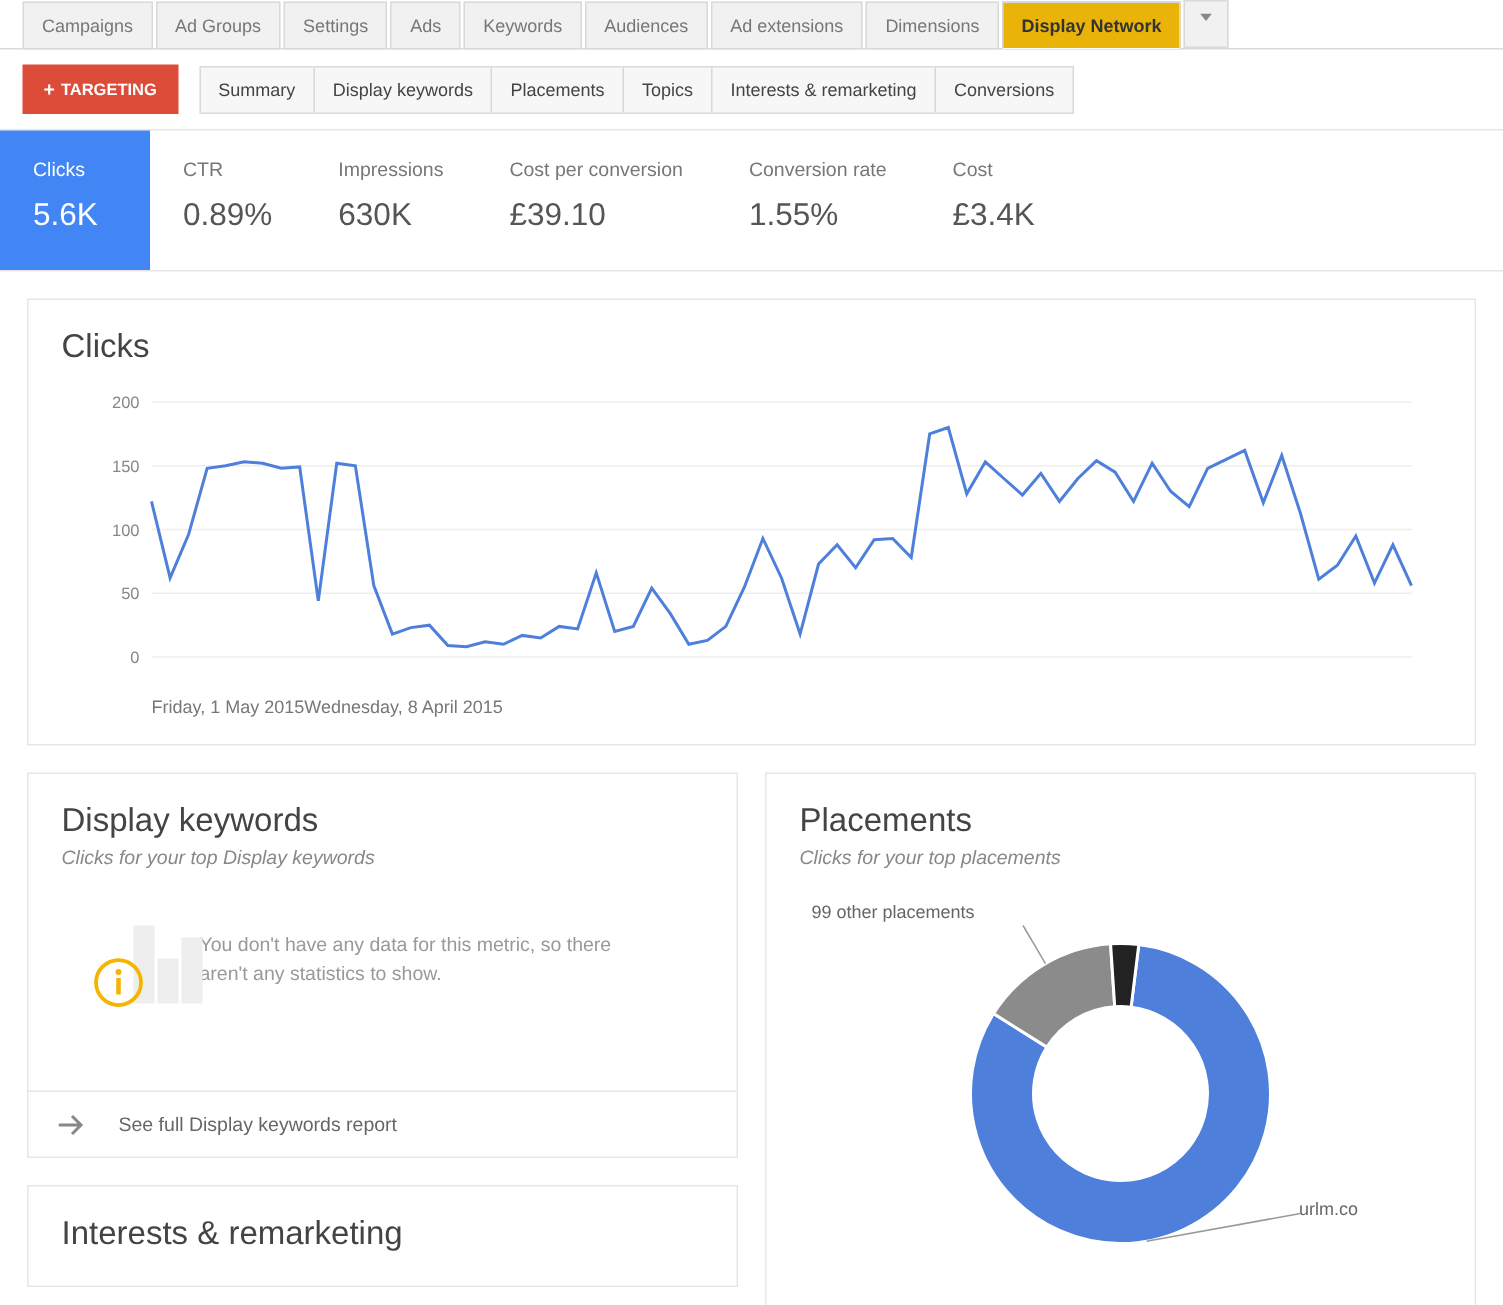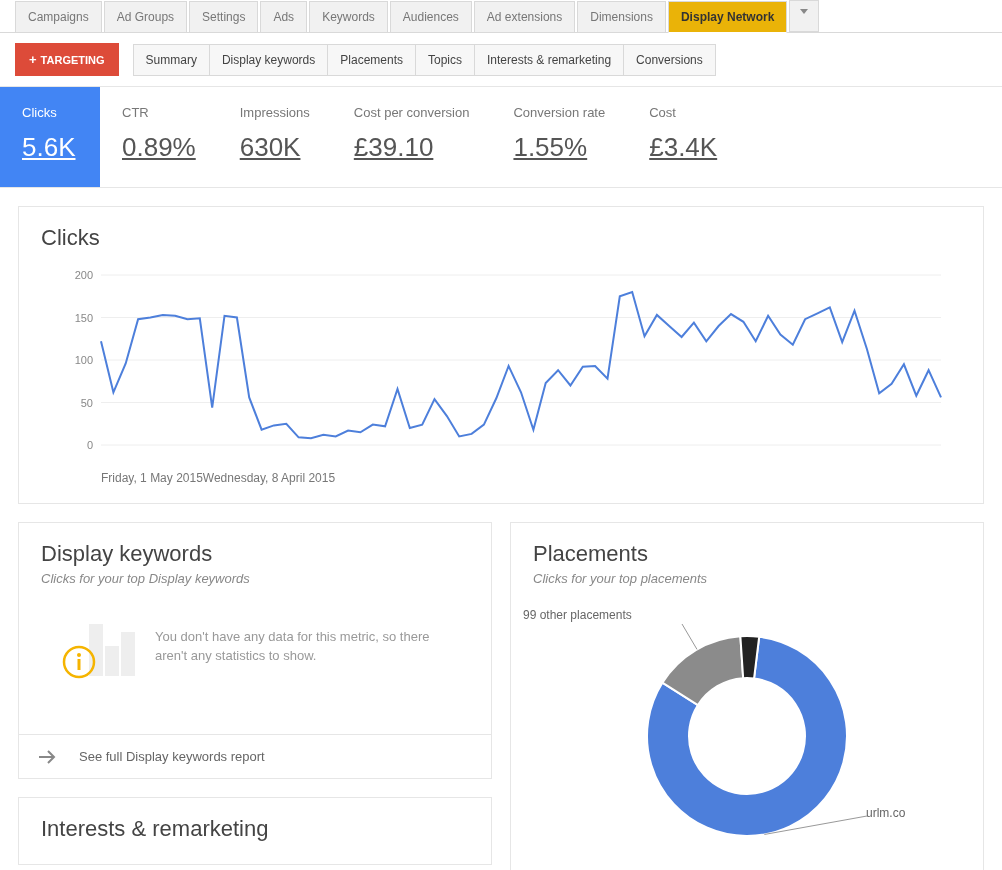--- a/index.html
+++ b/index.html
@@ -9,34 +9,34 @@
 .top-tab.active { background: #eab308; border-bottom: 1px solid #fff; color: #333; font-weight: bold; }
 .dropdown-tab { background: #f1f1f1; border: 1px solid #d9d9d9; padding: 8px 10px; cursor: pointer; }
 .row2 { display: flex; align-items: center; padding: 10px 15px; gap: 14px; border-bottom: 1px solid #e6e6e6; }
 .targeting-btn { background: #dd4b39; color: #fff; font-weight: bold; font-size: 11px; padding: 9px 14px; border: none; cursor: pointer; display: flex; align-items: center; gap: 4px; }
 .sub-tab { background: #f7f7f7; border: 1px solid #d9d9d9; color: #444; font-size: 12px; padding: 8px 12px; cursor: pointer; margin-right: -1px; }
 .metrics { display: flex; border-bottom: 1px solid #e6e6e6; }
 .metric { flex: 0 0 auto; padding: 18px 22px 24px 22px; min-width: 100px; }
 .metric.active { background: #4285f4; color: #fff; }
 .metric-label { font-size: 13px; color: #777; margin-bottom: 12px; }
 .metric.active .metric-label { color: #fff; }
-.metric-value { font-size: 26px; font-weight: 300; color: #555; text-decoration: underline; }
+.metric-value { font-size: 21px; font-weight: 300; color: #555; }
 .metric.active .metric-value { color: #fff; }
 .body-area { padding: 18px; }
 .card { border: 1px solid #e6e6e6; background: #fff; margin-bottom: 18px; }
 .card-pad { padding: 18px 22px; }
 .card-title { font-size: 22px; font-weight: 300; color: #444; margin-bottom: 4px; }
 .card-sub { font-size: 13px; color: #888; font-style: italic; }
 .chart-wrap { padding: 10px 22px 18px 22px; }
 svg { display: block; }
 .axis-text { font-size: 11px; fill: #888; }
 .date-labels { display: flex; justify-content: flex-start; font-size: 12px; color: #777; padding: 6px 0 0 60px; }
 .two-col { display: flex; gap: 18px; align-items: flex-start; }
 .col { flex: 1; }
-.empty-state { display: flex; align-items: center; gap: 22px; padding: 30px 10px 40px 20px; }
+.empty-state { display: flex; align-items: center; padding: 30px 10px 40px 20px; }
 .empty-msg { font-size: 13px; color: #999; line-height: 1.5; max-width: 280px; }
 .card-footer { border-top: 1px solid #e6e6e6; padding: 14px 20px; display: flex; align-items: center; gap: 22px; cursor: pointer; }
 .card-footer span { font-size: 13px; color: #666; }
 .donut-wrap { display: flex; justify-content: center; padding: 20px 0 40px 0; position: relative; }
 .donut-label { position: absolute; font-size: 12px; color: #666; }
 .sub-tabs-wrap { display: flex; }
 </style>
 </head>
 <body>
 
@@ -169,19 +169,19 @@
         </div>
         <div class="donut-wrap">
           <svg id="donut" width="300" height="240">
               <path d="M 162.18693434051474 30.745384835867796 A 100 100 0 1 1 65.3806833872436 76.712372392927 L 100.92079636460129 99.09317598789767 A 58 58 0 1 0 157.06842191749854 72.43232320480332 Z" fill="#4d7fdb" stroke="#fff" stroke-width="2"></path>
               <path d="M 65.3806833872436 76.712372392927 A 100 100 0 0 1 143.37260995999995 30.219853170795005 L 146.15611377679997 72.12751483906109 A 58 58 0 0 0 100.92079636460129 99.09317598789767 Z" fill="#8b8b8b" stroke="#fff" stroke-width="2"></path>
               <path d="M 143.37260995999995 30.219853170795005 A 100 100 0 0 1 162.18693434051477 30.745384835867796 L 157.06842191749857 72.43232320480332 A 58 58 0 0 0 146.15611377679997 72.12751483906109 Z" fill="#222" stroke="#fff" stroke-width="2"></path>
               <line x1="167.36481776669305" y1="228.4807753012208" x2="270" y2="210" stroke="#999"></line>
               <line x1="100.00000000000003" y1="43.39745962155612" x2="85" y2="18" stroke="#999"></line>
             </svg>
           <div class="donut-label" id="donut-label-0" style="left: 355px; top: 220px;">urlm.co</div>
-          <div class="donut-label" id="donut-label-1" style="left: 12px; top: 22px;">99 other placements</div>
+          <div class="donut-label" id="donut-label-1" style="left: 30px; top: 22px;">99 other placements</div>
         </div>
       </div>
     </div>
   </div>
 
 </div>
 
 </body></html>

